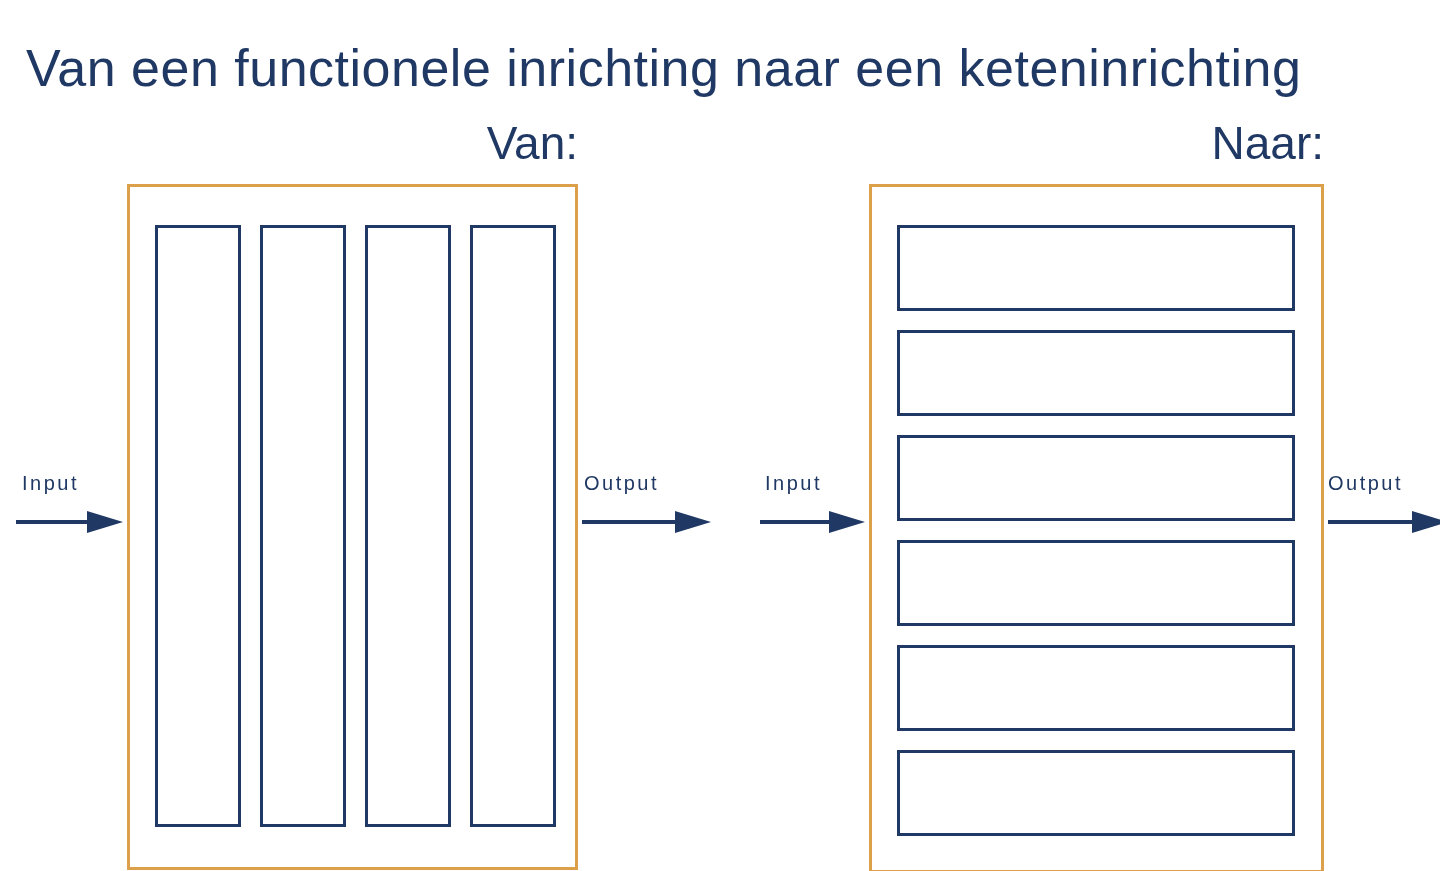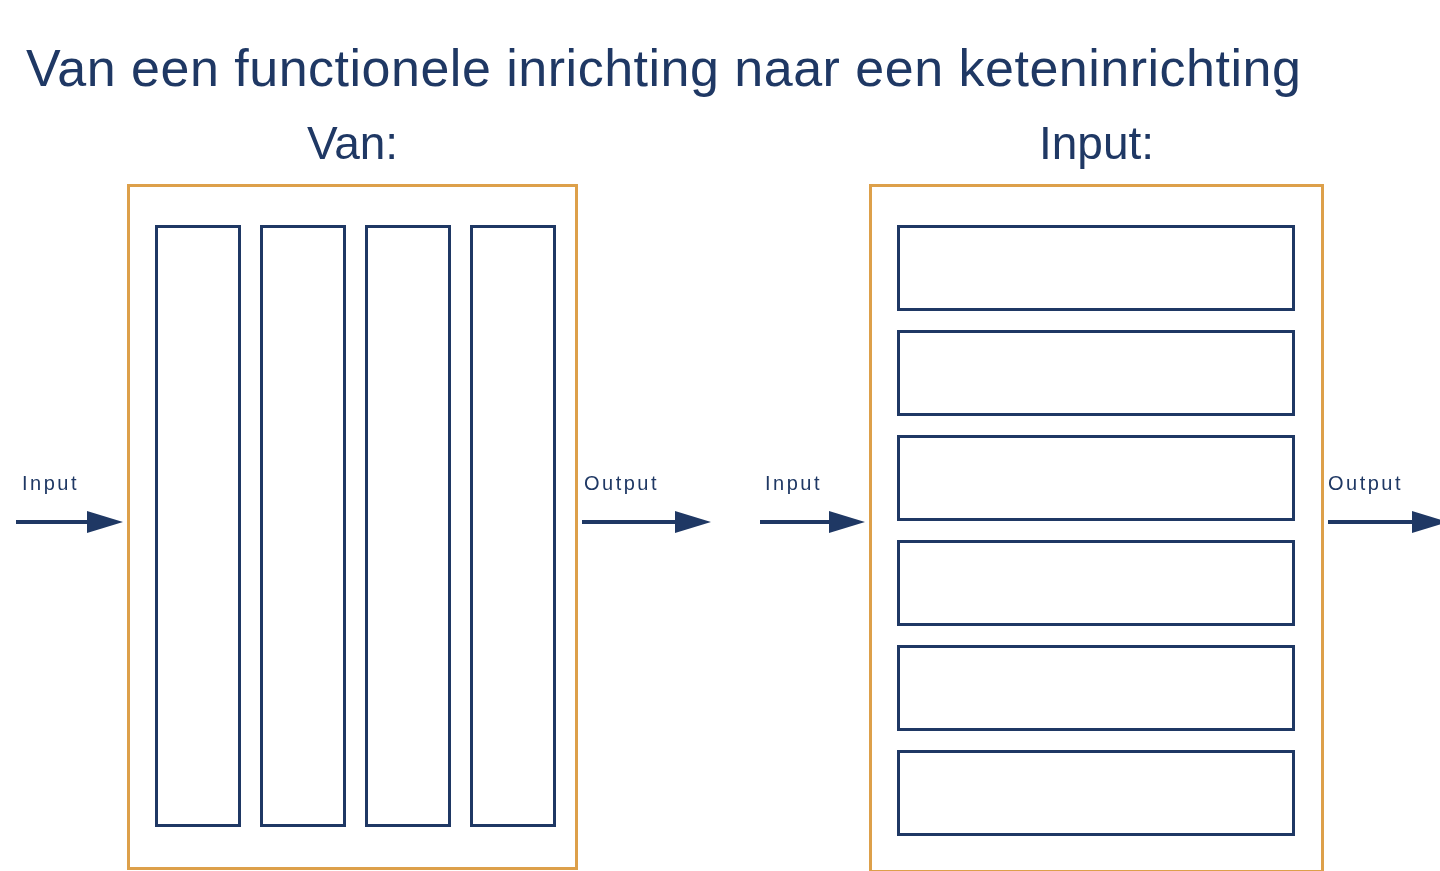--- a/index.html
+++ b/index.html
@@ -24,21 +24,21 @@
     font-weight:500;
     letter-spacing:0.5px;
     white-space:nowrap;
     color:var(--navy);
   }
   .section-heading{
     position:absolute;
     top:104px;
     font-size:46px;
     font-weight:500;
-    text-align:center;
+    text-align:right;
     color:var(--navy);
   }
   .heading-from{left:115px;width:451px;}
   .heading-to{left:857px;width:455px;}
 
   .outer-box{
     position:absolute;
     border:3px solid var(--orange);
     background:var(--background);
     display:flex;
@@ -100,21 +100,21 @@
     border-bottom:11px solid transparent;
     border-left:36px solid var(--navy);
   }
 </style>
 </head>
 <body>
 
 <h1 class="page-title">Van een functionele inrichting naar een keteninrichting</h1>
 
 <div class="section-heading heading-from">Van:</div>
-<div class="section-heading heading-to">Input:</div>
+<div class="section-heading heading-to">Naar:</div>
 
 <div class="outer-box box-from">
     <div class="bar"></div>
     <div class="bar"></div>
     <div class="bar"></div>
     <div class="bar"></div>
   </div>
 
 <div class="outer-box box-to">
     <div class="bar"></div>

